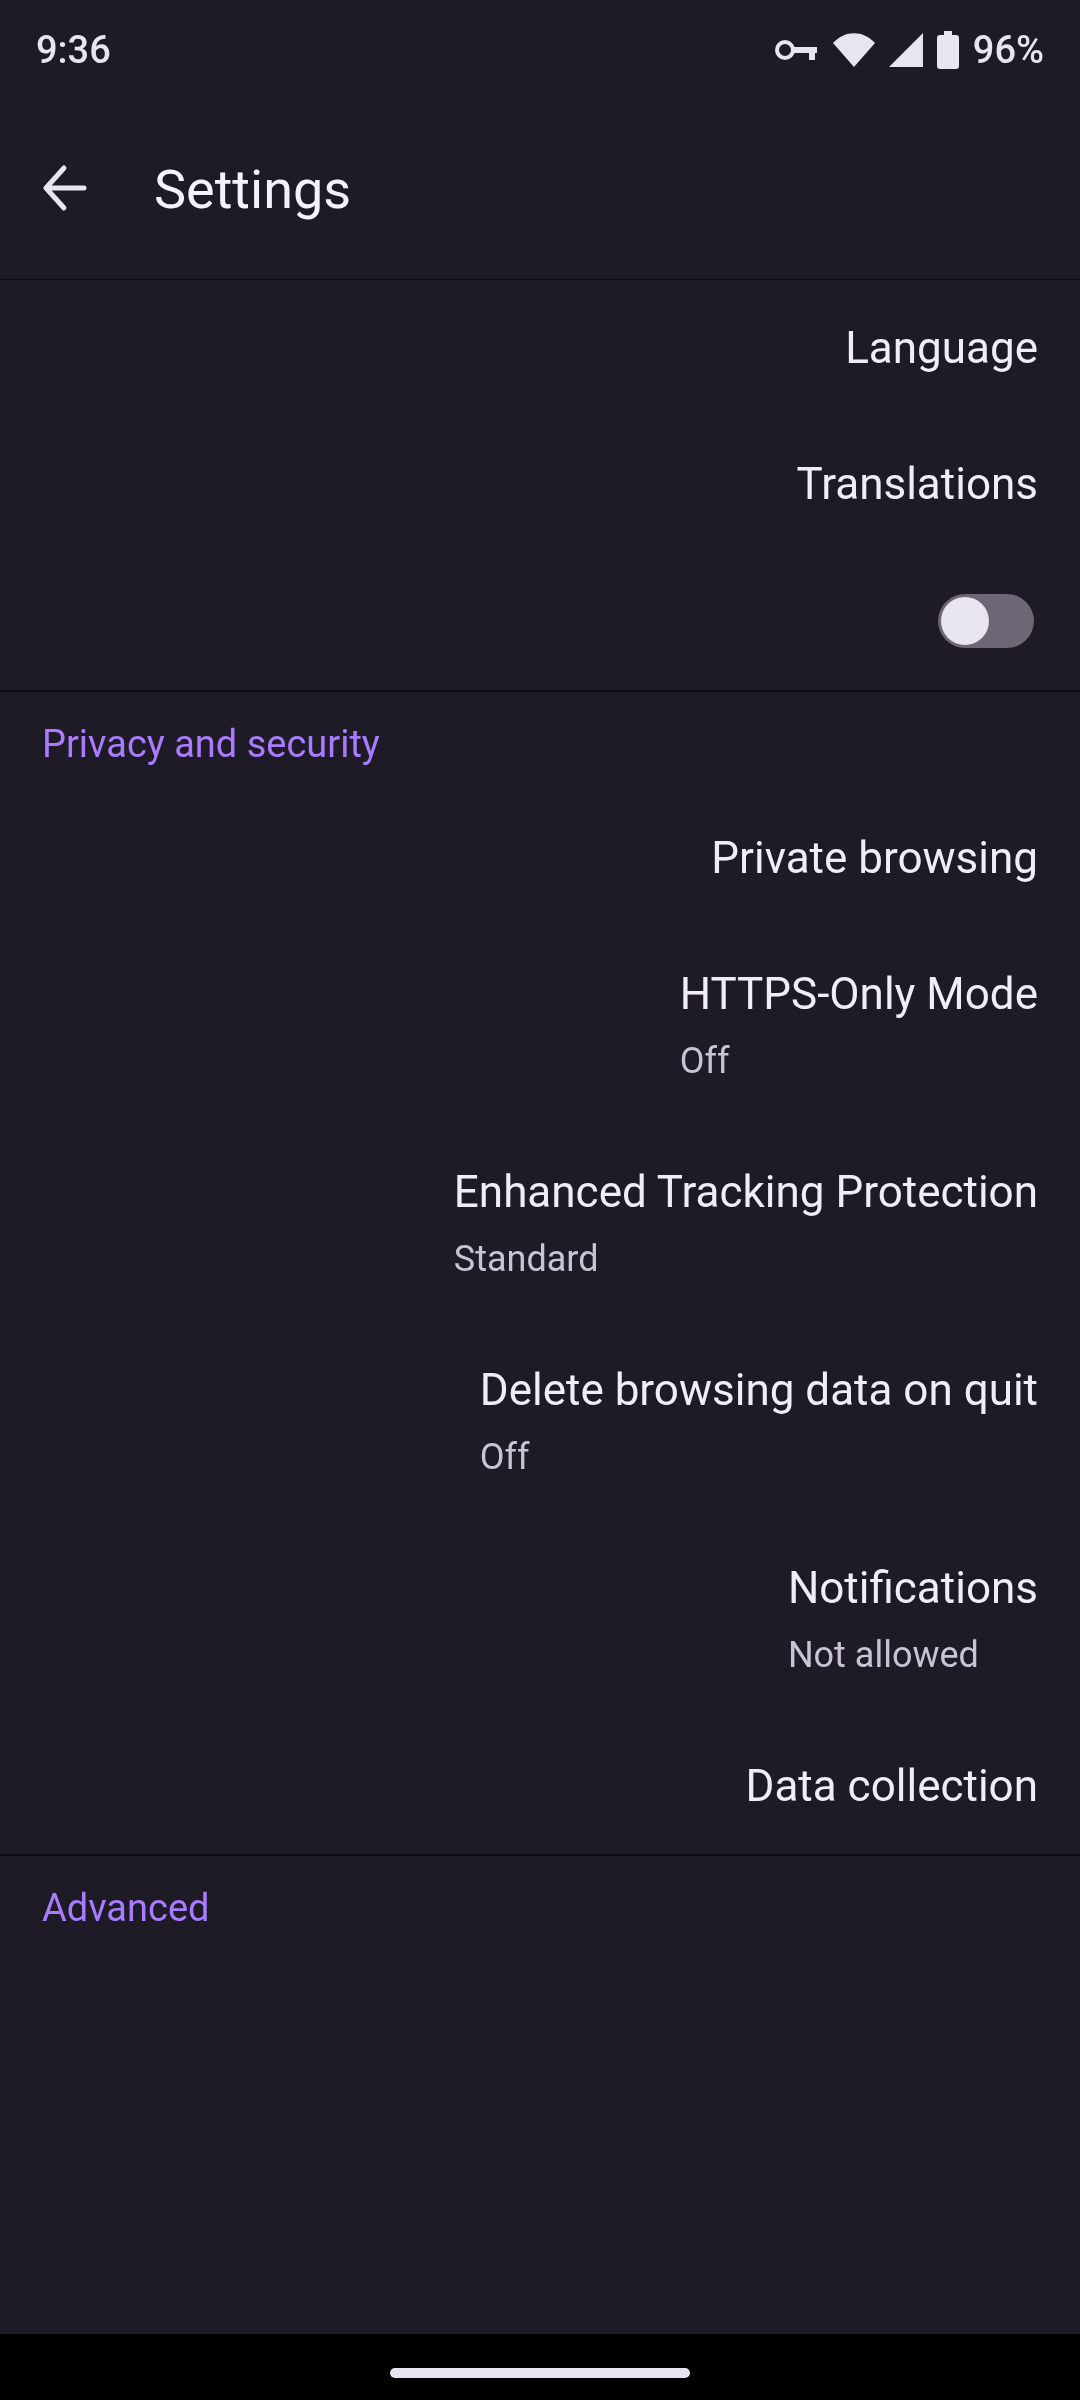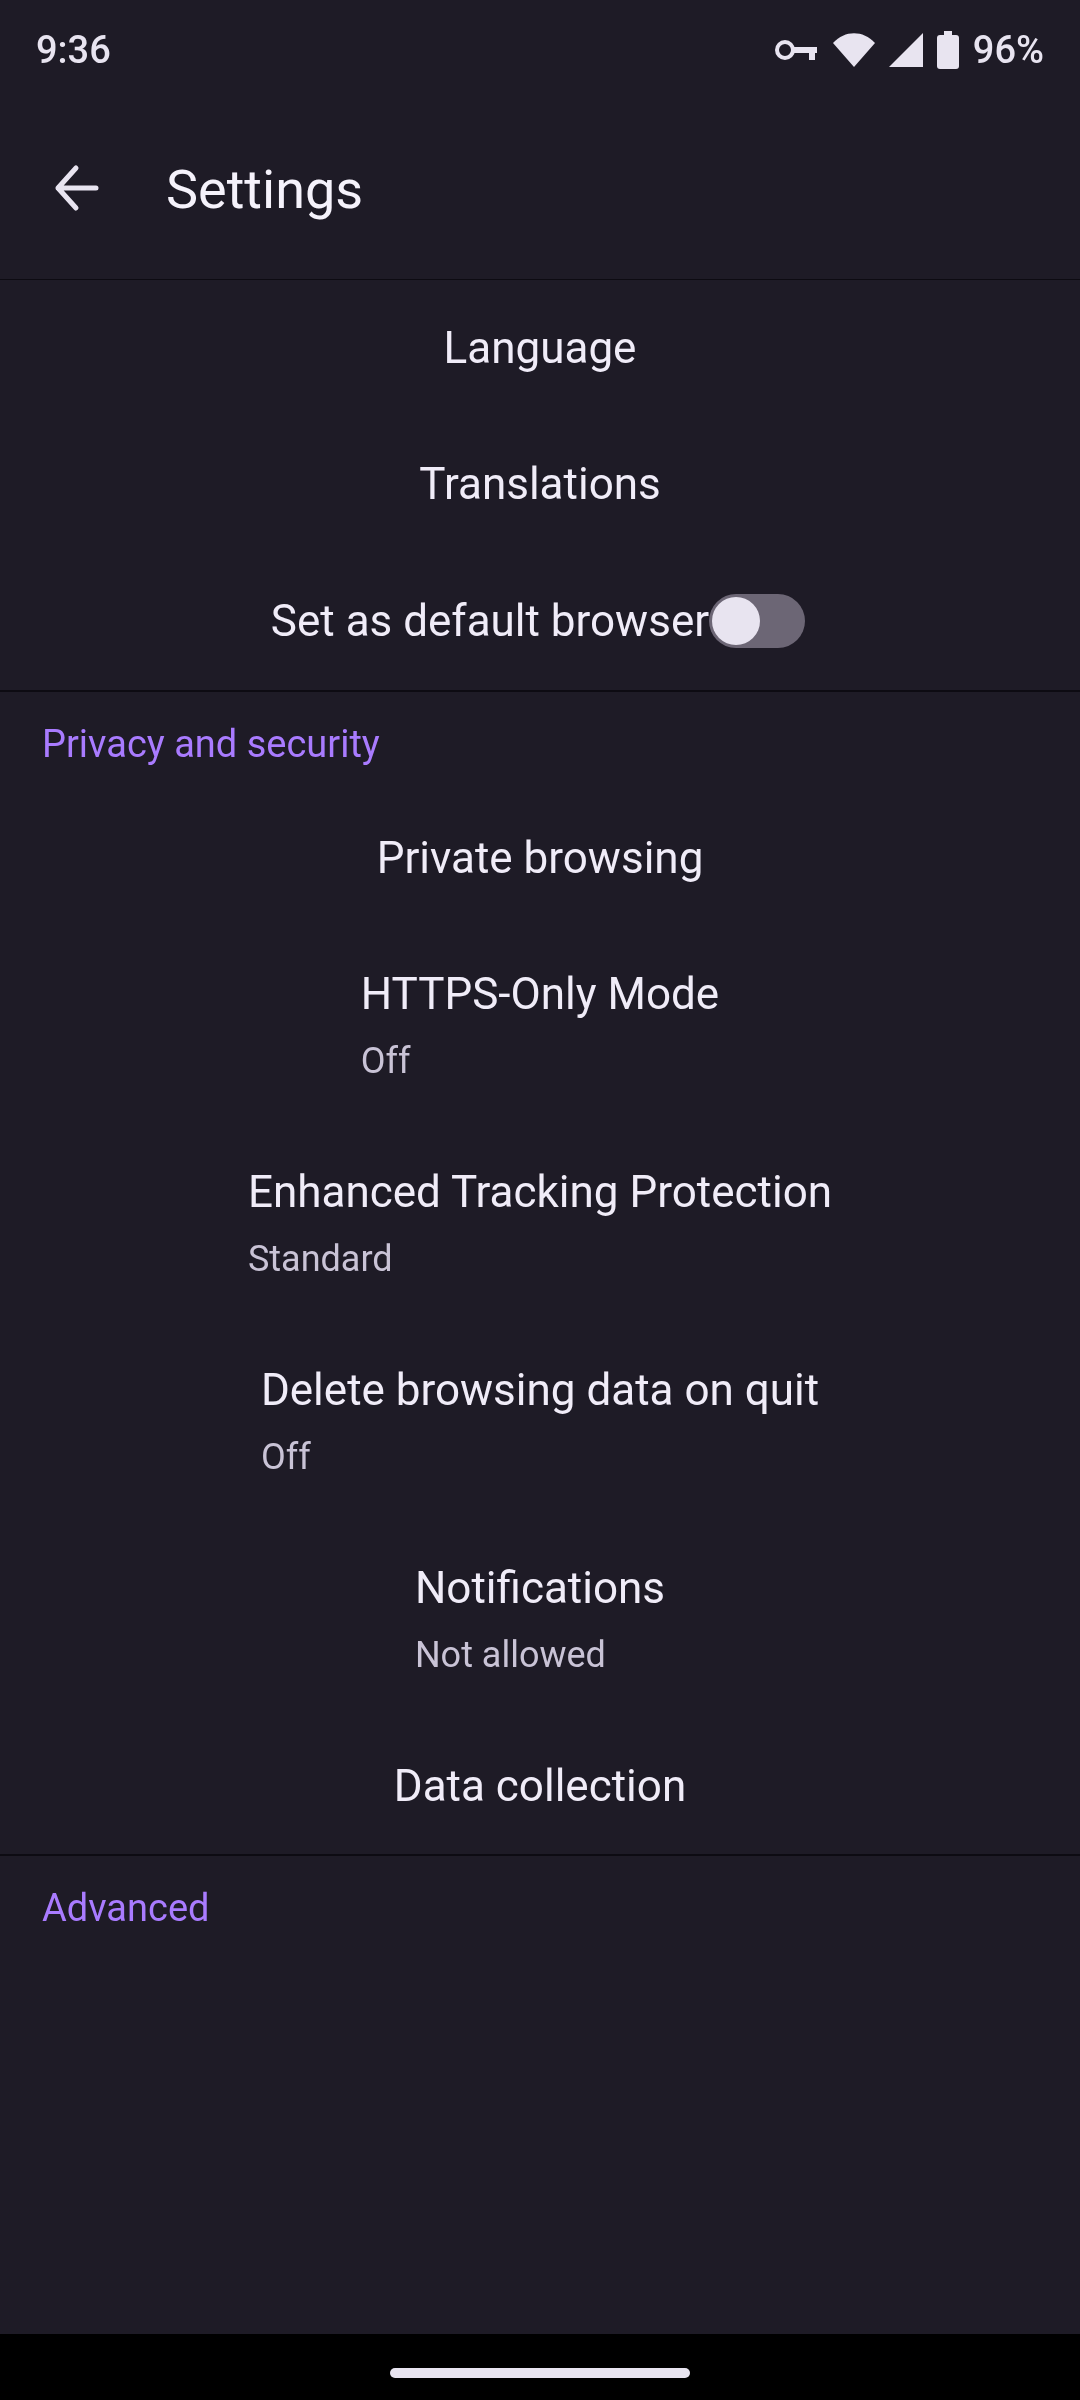--- a/index.html
+++ b/index.html
@@ -28,21 +28,21 @@
     gap: 14px;
     justify-content: flex-end;
   }
   .status-right svg { display: block; }
 
   
   .app-bar {
     height: 180px;
     display: flex;
     align-items: center;
-    padding-left: 28px;
+    padding-left: 16px;
     border-bottom: 1px solid #0d0b12;
   }
   .back-btn {
     width: 96px;
     height: 96px;
     display: flex;
     align-items: center;
     justify-content: center;
     border: none;
     background: transparent;
@@ -54,21 +54,21 @@
     margin-left: 42px;
     color: #f5f2fb;
   }
 
   
   .list { padding-bottom: 24px; }
 
   .row {
     display: flex;
     align-items: center;
-    justify-content: center;
+    justify-content: flex-end;
     padding: 42px 42px;
   }
   .row .text { display: flex; flex-direction: column; }
   .row .primary {
     font-size: 44px;
     color: #f0ecf8;
   }
   .row .secondary {
     font-size: 36px;
     color: #c9c3d6;
@@ -184,23 +184,20 @@
       </div>
   </div>
 
   <div class="row">
     <div class="text">
         <span class="primary">Translations</span>
       </div>
   </div>
 
   <div class="row">
-    <div class="text">
-        <span class="primary">Set as default browser</span>
-      </div>
     <div class="switch">
       <div class="knob"></div>
     </div>
   </div>
 
   <div class="divider"></div>
 
   <div class="section-header">Privacy and security</div>
 
   <div class="row">

